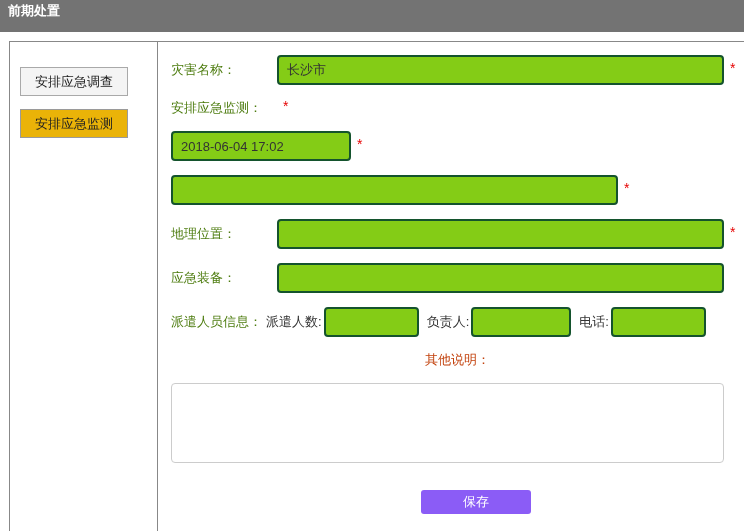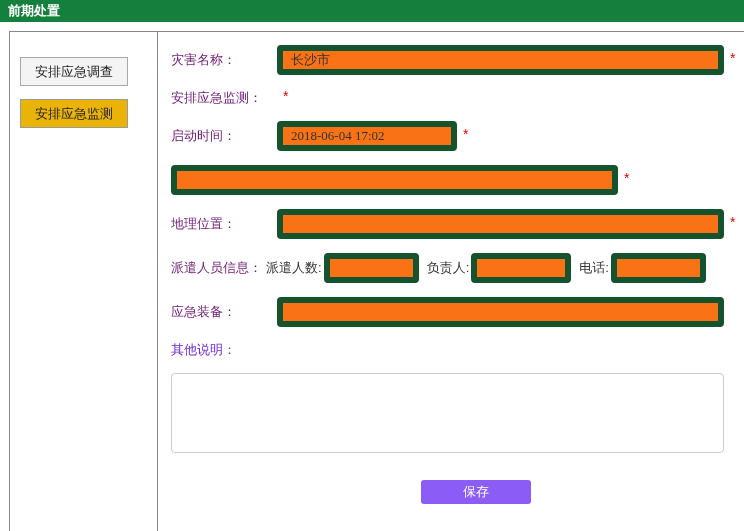--- a/index.html
+++ b/index.html
@@ -4,22 +4,22 @@
 <style>
   * { box-sizing: border-box; }
   html, body {
     margin: 0; padding: 0;
     width: 744px; height: 531px;
     background: #ffffff;
     font-family: "Liberation Sans", "DejaVu Sans", sans-serif;
     overflow: hidden;
   }
   .titlebar {
-    height: 22px;
-    background: #15803d;
+    height: 32px;
+    background: #737373;
     color: #ffffff;
     font-size: 13px;
     font-weight: bold;
     line-height: 22px;
     padding-left: 8px;
   }
   .panel {
     margin: 9px 0 0 9px;
     width: calc(100% - 9px);
     height: 500px;
@@ -56,57 +56,58 @@
   }
   .row {
     display: flex;
     align-items: center;
     margin-bottom: 14px;
   }
   .flabel {
     width: 106px;
     flex-shrink: 0;
     font-size: 13px;
-    color: #701a75;
+    color: #4d7c0f;
   }
   .flabel.narrow { width: 95px; }
   .sublabel {
     font-size: 13px;
     color: #333;
     margin-right: 2px;
     white-space: nowrap;
   }
   input.txt {
     height: 30px;
-    border: 6px solid #14532d;
+    border: 2px solid #14532d;
     border-radius: 4px;
     padding: 0 8px;
     font-size: 13px;
     color: #333;
-    font-family: Liberation Serif, serif;
+    font-family: Liberation Sans, sans-serif;
     outline: none;
-    background: #f97316;
+    background: #84cc16;
   }
   .w-full  { width: 447px; }
   .w-date  { width: 180px; }
   .w-num   { width: 95px; }
   .w-lead  { width: 100px; }
   .w-phone { width: 95px; }
   .gap { margin-left: 8px; }
   .req {
     color: #e60000;
     font-size: 14px;
     margin-left: 6px;
     position: relative;
     top: -2px;
   }
   .notes-label {
     font-size: 13px;
-    color: #6d28d9;
+    color: #c2410c;
     margin-top: 6px;
+    text-align: center;
   }
   textarea.notes {
     display: block;
     margin-top: 14px;
     width: 553px;
     height: 80px;
     border: 1px solid #ccc;
     border-radius: 4px;
     padding: 6px 8px;
     font-size: 13px;
@@ -150,49 +151,48 @@
       <input class="txt w-full" type="text" value="长沙市" style="">
       <span class="req">*</span>
     </div>
 
     <div class="row">
       <span class="flabel">安排应急监测：</span>
       <span class="req">*</span>
     </div>
 
     <div class="row">
-      <span class="flabel">启动时间：</span>
       <input class="txt w-date" type="text" value="2018-06-04 17:02" style="">
       <span class="req">*</span>
     </div>
 
     <div class="row">
       <input class="txt w-full" type="text" value="" style="">
       <span class="req">*</span>
     </div>
 
     <div class="row">
       <span class="flabel">地理位置：</span>
       <input class="txt w-full" type="text" value="" style="">
       <span class="req">*</span>
     </div>
 
     <div class="row">
+      <span class="flabel">应急装备：</span>
+      <input class="txt w-full" type="text" value="" style="">
+    </div>
+
+    <div class="row">
       <span class="flabel narrow">派遣人员信息：</span>
       <span class="sublabel">派遣人数:</span>
       <input class="txt w-num" type="text" value="" style="">
       <span class="sublabel gap">负责人:</span>
       <input class="txt w-lead" type="text" value="" style="">
       <span class="sublabel gap">电话:</span>
       <input class="txt w-phone" type="text" value="" style="">
-    </div>
-
-    <div class="row">
-      <span class="flabel">应急装备：</span>
-      <input class="txt w-full" type="text" value="" style="">
     </div>
 
     <div class="notes-label">其他说明：</div>
     <textarea class="notes" value="" style=""></textarea>
 
     <button class="save-btn">保存</button>
   </div>
 </div>
 
 </body></html>

